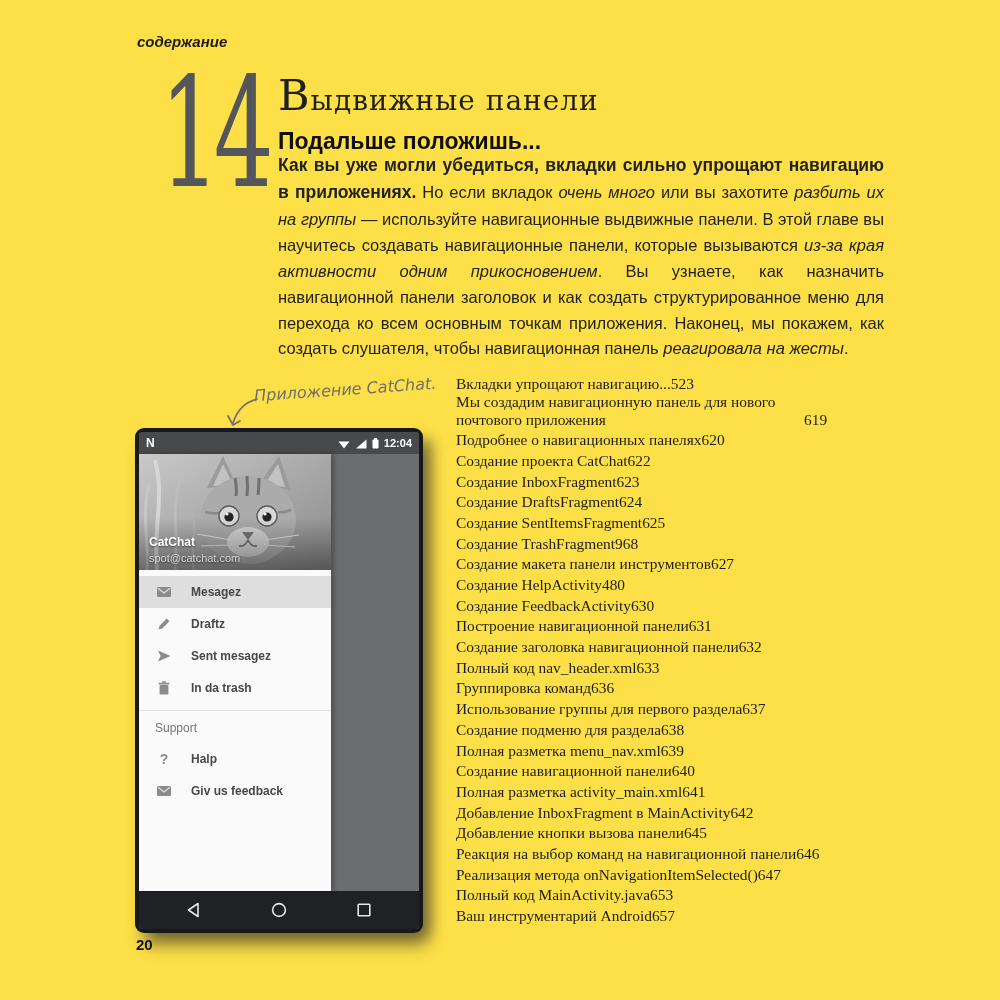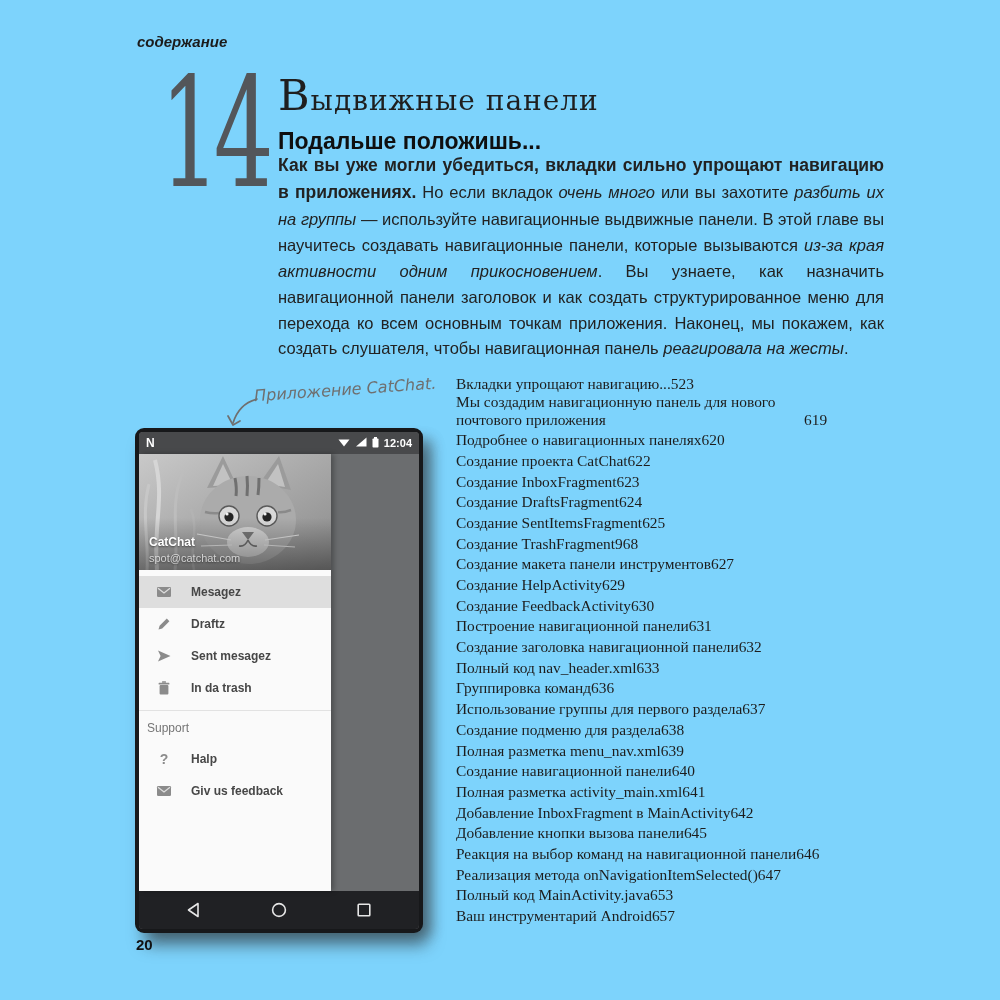--- a/index.html
+++ b/index.html
@@ -1,18 +1,18 @@
 <!DOCTYPE html>
 <html><head>
 <meta charset="utf-8">
 <style>
   * { margin:0; padding:0; box-sizing:border-box; }
   html,body { background:#ffffff; }
   .page {
-    position:relative; width:1000px; height:1000px; background:#7dd3fc;
+    position:relative; width:1000px; height:1000px; background:#fde047;
     font-family:"Liberation Sans", sans-serif; color:#1c1c1c; overflow:hidden;
   }
 
   
   .running-head { position:absolute; left:137px; top:33px; font-style:italic; font-weight:bold; font-size:15px; color:#1b1b1b; }
   .folio { position:absolute; left:136px; top:936px; font-weight:bold; font-size:15px; color:#111; }
 
   
   .chapter-num {
     position:absolute; left:160px; top:58px; font-family:"DejaVu Serif", serif;
@@ -37,39 +37,39 @@
 
   
   .phone {
     position:absolute; left:135px; top:428px; width:288px; height:505px;
     background:#17181a; border-radius:9px; padding:4px;
     box-shadow:7px 14px 16px -2px rgba(35,35,35,0.55), 14px 6px 12px -4px rgba(60,60,60,0.3);
   }
   .screen { width:280px; height:497px; display:flex; flex-direction:column; overflow:hidden; border-radius:4px; background:#6b6d6f; }
   .status-bar { height:22px; flex:0 0 22px; background:#48494b; color:#fff; display:flex; align-items:center; padding:0 7px; }
   .sb-n { font-weight:bold; font-size:12px; letter-spacing:0.5px; }
-  .sb-right { margin-left:auto; display:flex; align-items:flex-start; gap:5px; }
+  .sb-right { margin-left:auto; display:flex; align-items:flex-end; gap:5px; }
   .sb-time { font-size:11px; font-weight:bold; }
 
   .screen-body { flex:1; display:flex; position:relative; }
   .drawer { width:192px; background:#fafafa; display:flex; flex-direction:column; box-shadow:3px 0 5px rgba(0,0,0,0.28); z-index:2; }
   .dim-area { flex:1; background:#6b6d6f; }
 
   .drawer-header { height:116px; flex:0 0 116px; position:relative; overflow:hidden; }
   .drawer-header svg { display:block; }
   .dh-name { position:absolute; left:10px; bottom:21px; color:#ffffff; font-size:12px; font-weight:bold; text-shadow:0 1px 2px rgba(0,0,0,0.5);margin-top:36px; }
   .dh-email { position:absolute; left:10px; bottom:6px; color:rgba(255,255,255,0.72); font-size:11px; text-shadow:0 1px 2px rgba(0,0,0,0.5); }
 
   .menu { padding-top:6px; }
   .menu-item { display:flex; align-items:center; height:32px; padding-left:16px; font-size:12px; font-weight:bold; color:#474747; cursor:default; }
   .menu-item.selected { background:#dedede; }
   .menu-icon { width:18px; height:18px; margin-right:18px; color:#8b8b8b; display:flex; align-items:center; justify-content:center; flex:0 0 18px; }
   .menu-icon.qmark { font-size:14px; font-weight:bold; color:#8b8b8b; }
   .divider { height:1px; background:#e2e2e2; margin:6px 0 0 0; }
-  .section-label { padding:10px 0 8px 8px; font-size:12px; color:#757575; }
+  .section-label { padding:10px 0 8px 16px; font-size:12px; color:#757575; }
 
   .nav-bar { height:38px; flex:0 0 38px; background:#202124; display:flex; align-items:center; justify-content:space-around; padding:0 12px; }
   .nav-btn { display:flex; align-items:center; justify-content:center; width:40px; height:38px; }
 
   
   .toc { position:absolute; left:456px; top:372px; width:402px; font-family:"Liberation Serif", serif; font-size:15.4px; color:#1d1d1d; }
   .toc-row { display:flex; justify-content:flex-start; align-items:flex-end; min-height:20.7px; line-height:1.16; }
   .toc-title { max-width:348px; }
   .toc-page { text-align:right; }
 </style>
@@ -287,21 +287,21 @@
     <div class="toc-row">
         <span class="toc-title">Создание TrashFragment</span>
         <span class="toc-page">968</span>
       </div>
     <div class="toc-row">
         <span class="toc-title">Создание макета панели инструментов</span>
         <span class="toc-page">627</span>
       </div>
     <div class="toc-row">
         <span class="toc-title">Создание HelpActivity</span>
-        <span class="toc-page">629</span>
+        <span class="toc-page">480</span>
       </div>
     <div class="toc-row">
         <span class="toc-title">Создание FeedbackActivity</span>
         <span class="toc-page">630</span>
       </div>
     <div class="toc-row">
         <span class="toc-title">Построение навигационной панели</span>
         <span class="toc-page">631</span>
       </div>
     <div class="toc-row">

